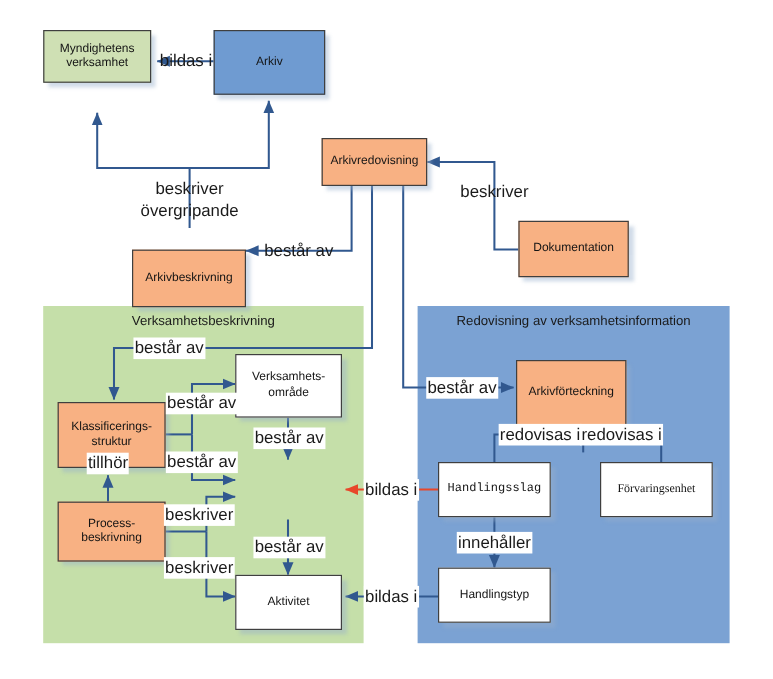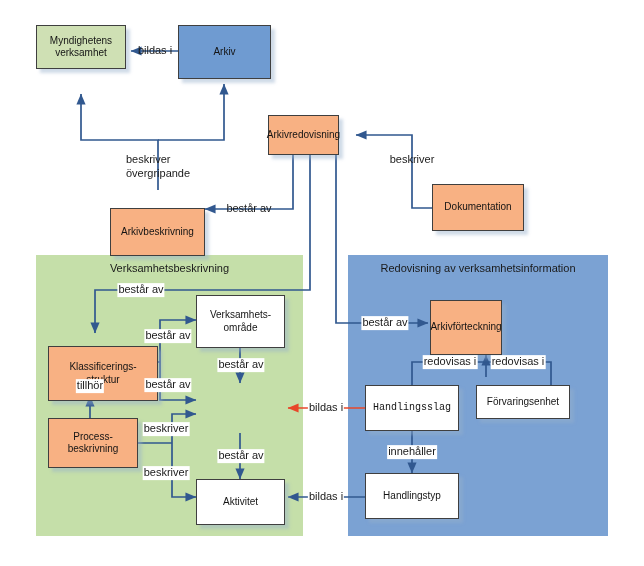--- a/index.html
+++ b/index.html
@@ -56,27 +56,27 @@
     padding: 2px;
   }
   .n-green  { background: #cfe0b4; }
   .n-blue   { background: #6f9bd1; }
   .n-orange { background: #f8b183; }
   .n-white  { background: #ffffff; }
   .edge-label {
     position: absolute;
     z-index: 20;
     background: #ffffff;
-    font-size: 11px;
+    font-size: 14px;
     color: #1a1a1a;
     white-space: nowrap;
     padding: 0 1px;
     line-height: 1.25;
     transform: translate(-50%, -50%);
-    text-align: left;
+    text-align: center;
   }
   .edge-label.plain {
     background: transparent;
   }
   .two-line { line-height: 1.3; }
 </style>
 </head>
 <body>
 
 <div id="canvas">
@@ -151,33 +151,33 @@
     <span>
       <span>Myndighetens</span><br>
       <span>verksamhet</span>
     </span>
   </div>
 
   <div class="node n-blue" style="left:178px; top:25px; width:93px; height:54px;">
     <span>Arkiv</span>
   </div>
 
-  <div class="node n-orange" style="left:268px; top:115px; width:71px; height:40px;">
+  <div class="node n-orange" style="left:268px; top:115px; width:88px; height:40px;">
     <span>Arkivredovisning</span>
   </div>
 
   <div class="node n-orange" style="left:432px; top:184px; width:92px; height:47px;">
     <span>Dokumentation</span>
   </div>
 
   <div class="node n-orange" style="left:110px; top:208px; width:95px; height:48px;">
     <span>Arkivbeskrivning</span>
   </div>
 
-  <div class="node n-orange" style="left:48px; top:346px; width:110px; height:55px;">
+  <div class="node n-orange" style="left:48px; top:335px; width:90px; height:55px;">
     <span>
       <span>Klassificerings-</span><br>
       <span>struktur</span>
     </span>
   </div>
 
   <div class="node n-orange" style="left:48px; top:418px; width:90px; height:50px;">
     <span>
       <span>Process-</span><br>
       <span>beskrivning</span>
@@ -189,29 +189,29 @@
       <span>Verksamhets-</span><br>
       <span>område</span>
     </span>
   </div>
 
 
   <div class="node n-white" style="left:196px; top:479px; width:89px; height:46px;">
     <span>Aktivitet</span>
   </div>
 
-  <div class="node n-orange" style="left:430px; top:300px; width:72px; height:55px;">
+  <div class="node n-orange" style="left:430px; top:300px; width:92px; height:55px;">
     <span>Arkivförteckning</span>
   </div>
 
   <div class="node n-white" style="left:365px; top:385px; width:94px; height:46px;font-family:Liberation Mono, monospace;">
     <span>Handlingsslag</span>
   </div>
 
-  <div class="node n-white" style="left:476px; top:385px; width:94px; height:34px;">
+  <div class="node n-white" style="left:500px; top:385px; width:94px; height:46px;font-family:Liberation Serif, serif;">
     <span>Förvaringsenhet</span>
   </div>
 
   <div class="node n-white" style="left:365px; top:473px; width:94px; height:46px;">
     <span>Handlingstyp</span>
   </div>
 
   <div class="edge-label plain" style="left:155px; top:51px;">bildas i</div>
 
   <div class="edge-label plain two-line" style="left:158px; top:166px;">

